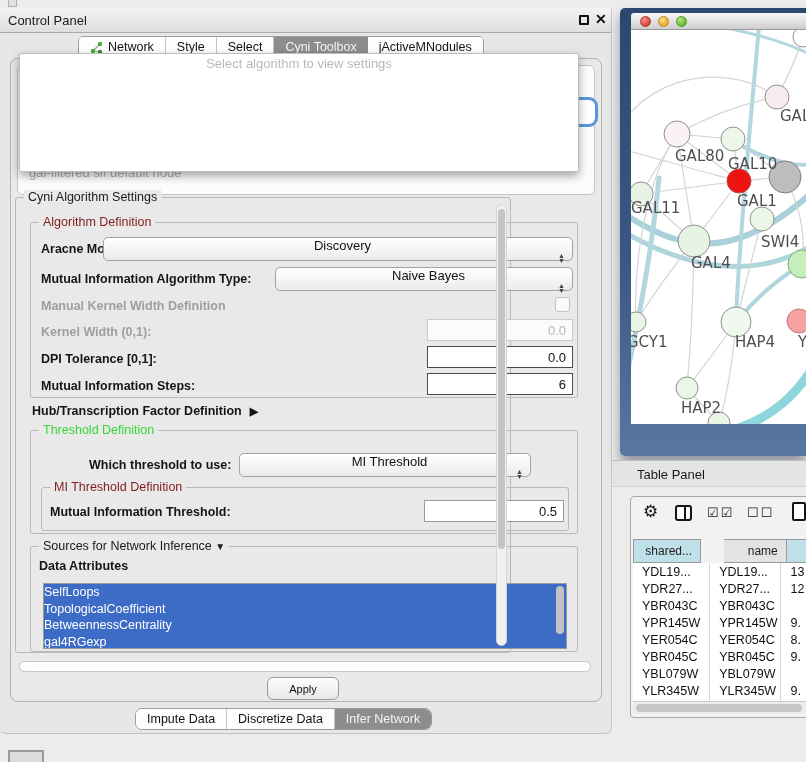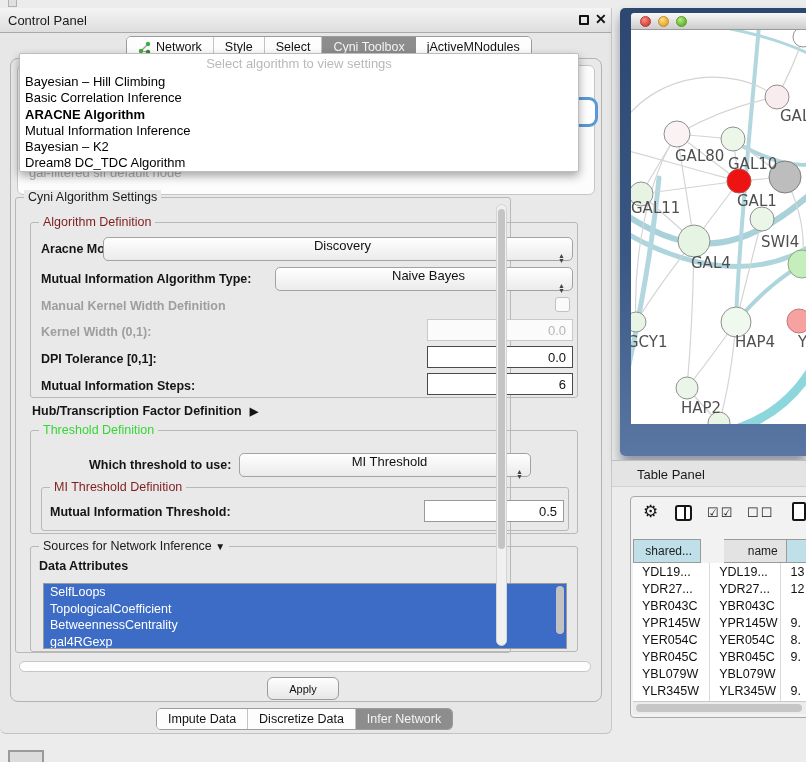--- a/index.html
+++ b/index.html
@@ -13,21 +13,21 @@
                     border-right:1px solid #c8c8c8; border-bottom:1px solid #c2c2c2; border-radius:0 0 6px 6px;}
   #cp-titlebar { left:0; top:0; width:100%; height:25px;
                  background:linear-gradient(#f4f4f4,#dedede); border-bottom:1px solid #a9a9a9; }
   #cp-title { left:8px; top:5px; font-size:13px; color:#1a1a1a; }
   .float-btn { left:579px; top:7px; width:10px; height:10px; border:2px solid #111; border-radius:1px; }
   .close-btn { left:595px; top:3px; font-size:14px; font-weight:bold; color:#111; }
   #top-sliver { left:8px; top:0; width:9px; height:7px; background:#e0e0e0;
                 border:1px solid #b0b0b0; border-top:none; }
 
   .tabbar { display:flex; border:1px solid #9c9c9c; border-radius:5px; overflow:hidden;
-            background:#fdfdfd; height:22px; align-items:stretch;margin-left:48px; }
+            background:#fdfdfd; height:22px; align-items:stretch; }
   #top-tabs { left:78px; top:28px; }
   .tab { display:flex; align-items:center; padding:0 11px; font-size:12.5px; color:#111;
          border-right:1px solid #c3c3c3; background:#fdfdfd; white-space:nowrap; }
   .tab:last-child { border-right:none; }
   .tab.selected { background:#8d8d8d; color:#f4f4f4; border-right:none; }
   .tab svg { margin-right:5px; }
 
   #cp-inner { left:10px; top:50px; width:592px; height:644px; background:#e9e9e9;
               border:1px solid #b3b3b3; border-radius:8px; }
 
@@ -66,33 +66,33 @@
   .numfield.disabled { background:#fbfbfb; border:1px solid #c9c9c9; color:#b5b5b5; }
   #manual-checkbox { left:524px; top:74px; width:15px; height:15px; border:1px solid #c2c2c2;
                      border-radius:3px; background:#fafafa; }
   #hub-row { left:16px; top:206px; font-size:12.5px; font-weight:bold; color:#151515; }
   #hub-arrow { font-size:11px; margin-left:8px; }
   #src-arrow { font-size:10px; }
 
   #attr-list { left:12px; top:36px; width:524px; height:66px; background:#fff;
                border:1px solid #9a9a9a; overflow:hidden; }
   .attr-item { height:16.5px; line-height:16.5px; background:#3d6cc6; color:#fff;
-               font-size:12.5px; padding-left:6px; }
+               font-size:12.5px; padding-left:0; }
   #attr-scroll { position:absolute; right:2px; top:2px; width:8px; height:48px;
                  background:#c2c2c2; border-radius:4px; }
   #settings-vscroll { right:3px; top:6px; width:11px; height:442px; background:#f0f0f0;
                       border:1px solid #d4d4d4; border-radius:6px; }
   #settings-vthumb { position:absolute; left:1px; top:4px; width:7px; height:340px;
                      background:#c4c4c4; border-radius:4px; }
   #hscroll { left:8px; top:602px; width:572px; height:11px; background:#fdfdfd;
              border:1px solid #c6c6c6; border-radius:6px; }
   #apply-btn { left:256px; top:618px; width:72px; height:23px; border:1px solid #9b9b9b;
                border-radius:6px; background:linear-gradient(#fefefe,#e7e7e7); font-size:11px;
                display:flex; align-items:center; justify-content:center; color:#111; }
-  #bottom-tabs { left:108px; top:700px; }
+  #bottom-tabs { left:135px; top:700px;border-radius:7px; }
 
   
   #net-window { left:620px; top:8px; width:186px; height:448px; border-radius:5px 0 0 5px;
                 background:linear-gradient(180deg,#2c4871,#3a5784 55%,#5a77a3);
                 box-shadow:0 8px 12px rgba(30,40,60,.45); }
   #net-titlebar { left:11px; top:5px; width:175px; height:17px;
                   background:linear-gradient(#f8f8f8,#cdcdcd); border-bottom:1px solid #9a9a9a;
                   border-radius:3px 0 0 0; }
   .light { position:absolute; top:3px; width:11px; height:11px; border-radius:50%; }
   #light-red    { left:9px;  background:radial-gradient(circle at 35% 30%, #f59088, #d8453c 70%); border:1px solid #b03830; }
@@ -170,28 +170,20 @@
     </div>
 
     <div class="abs" id="cp-inner">
 
       <div class="abs" id="hidden-card"></div>
       <div class="abs" id="focus-ring"></div>
       <div class="abs" id="ghost-text">gal-filtered sif default node</div>
 
       <div class="abs" id="algo-popup">
         <div id="algo-placeholder">Select algorithm to view settings</div>
-        <div id="algo-options">
-            <div class="algo-option">Bayesian – Hill Climbing</div>
-            <div class="algo-option">Basic Correlation Inference</div>
-            <div class="algo-option bold">ARACNE Algorithm</div>
-            <div class="algo-option">Mutual Information Inference</div>
-            <div class="algo-option">Bayesian – K2</div>
-            <div class="algo-option">Dream8 DC_TDC Algorithm</div>
-          </div>
       </div>
 
       <div class="group" id="settings-group">
         <span class="group-label t-black">Cyni Algorithm Settings</span>
 
         <div class="group" id="algo-group" style="left:14px; top:24px; width:548px; height:176px;">
           <span class="group-label t-blue">Algorithm Definition</span>
           <span class="lbl" style="left:10px; top:19px;">Aracne Mode:</span>
           <div class="combo" style="left:72px; top:14px; width:470px; height:24px;">
             <span>Discovery</span>

